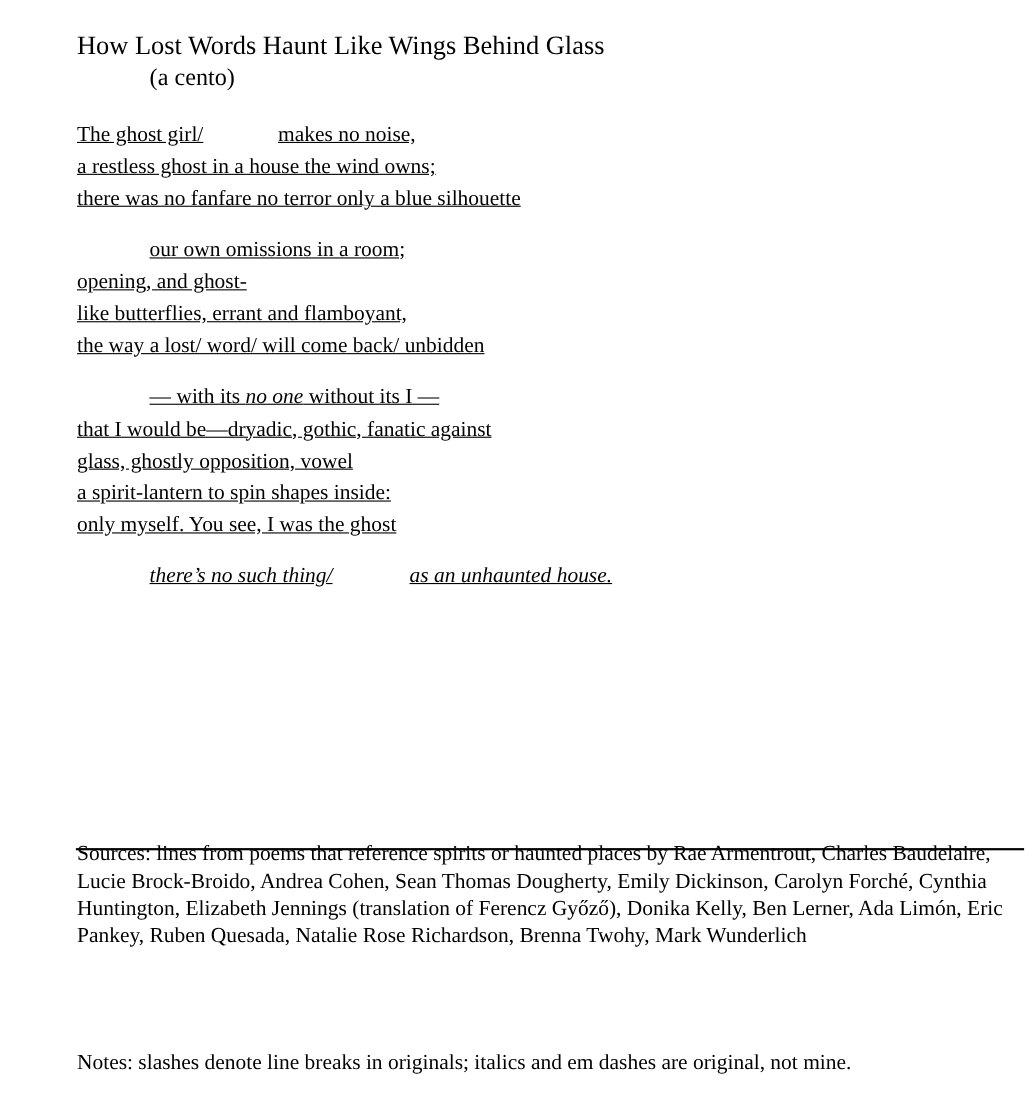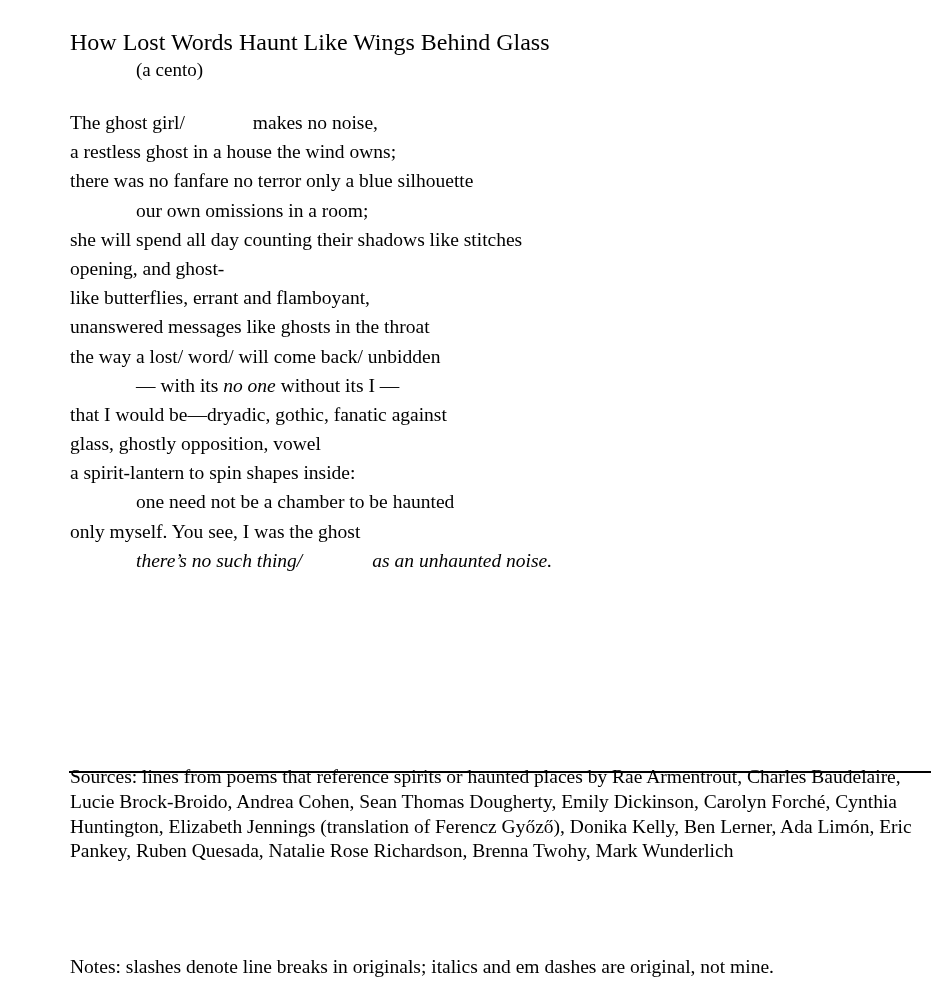--- a/index.html
+++ b/index.html
@@ -1,50 +1,47 @@
 <!DOCTYPE html>
 <html><head>
 <meta charset="utf-8">
 <style>
   html, body { margin:0; padding:0; background:#ffffff; }
   body { width:936px; height:998px; position:relative; overflow:hidden;
          font-family:"Liberation Serif","DejaVu Serif",serif; color:#000; }
   .title { position:absolute; left:70px; top:27px; font-size:24px; line-height:30px; white-space:nowrap; }
-  .subtitle { position:absolute; left:136px; top:58px; font-size:19px; line-height:24px; }
+  .subtitle { position:absolute; left:136px; top:58px; font-size:22px; line-height:24px; }
   .poem { position:absolute; left:70px; top:108px; font-size:19.5px; }
-  .line { height:29.2px; line-height:29.2px; white-space:nowrap; }
-  .indent { padding-left:66px; }
+  .line { height:29.2px; line-height:29.2px; white-space:nowrap;text-decoration:underline; }
+  .indent { padding-left:66px;margin-top:17px; }
   .gap { display:inline-block; width:68px; }
   .gap2 { display:inline-block; width:70px; }
   i { font-style:italic; }
   .rule { position:absolute; left:69px; top:771px; width:862px; height:2px; background:#000; }
   .sources { position:absolute; left:70px; top:765px; width:862px; font-size:19.5px; line-height:24.8px; }
   .notes { position:absolute; left:70px; top:955px; font-size:19.5px; line-height:24px; white-space:nowrap; }
 </style>
 </head>
 <body>
 
 <div class="title">How Lost Words Haunt Like Wings Behind Glass</div>
 <div class="subtitle">(a cento)</div>
 
 <div class="poem">
   <div class="line"><span>The ghost girl/</span><span class="gap"></span><span>makes no noise,</span></div>
   <div class="line">a restless ghost in a house the wind owns;</div>
   <div class="line">there was no fanfare no terror only a blue silhouette</div>
   <div class="line indent">our own omissions in a room;</div>
-  <div class="line">she will spend all day counting their shadows like stitches</div>
   <div class="line">opening, and ghost-</div>
   <div class="line">like butterflies, errant and flamboyant,</div>
-  <div class="line">unanswered messages like ghosts in the throat</div>
   <div class="line">the way a lost/ word/ will come back/ unbidden</div>
   <div class="line indent"><span>— with its </span><i>no one</i><span> without its I —</span></div>
   <div class="line">that I would be—dryadic, gothic, fanatic against</div>
   <div class="line">glass, ghostly opposition, vowel</div>
   <div class="line">a spirit-lantern to spin shapes inside:</div>
-  <div class="line indent">one need not be a chamber to be haunted</div>
   <div class="line">only myself. You see, I was the ghost</div>
-  <div class="line indent"><i>there’s no such thing/</i><span class="gap2"></span><i>as an unhaunted noise.</i></div>
+  <div class="line indent"><i>there’s no such thing/</i><span class="gap2"></span><i>as an unhaunted house.</i></div>
 </div>
 
 <div class="rule"></div>
 
 <div class="sources">Sources: lines from poems that reference spirits or haunted places by Rae Armentrout, Charles Baudelaire, Lucie Brock-Broido, Andrea Cohen, Sean Thomas Dougherty, Emily Dickinson, Carolyn Forché, Cynthia Huntington, Elizabeth Jennings (translation of Ferencz Győző), Donika Kelly, Ben Lerner, Ada Limón, Eric Pankey, Ruben Quesada, Natalie Rose Richardson, Brenna Twohy, Mark Wunderlich</div>
 <div class="notes">Notes: slashes denote line breaks in originals; italics and em dashes are original, not mine.</div>
 
 </body></html>

